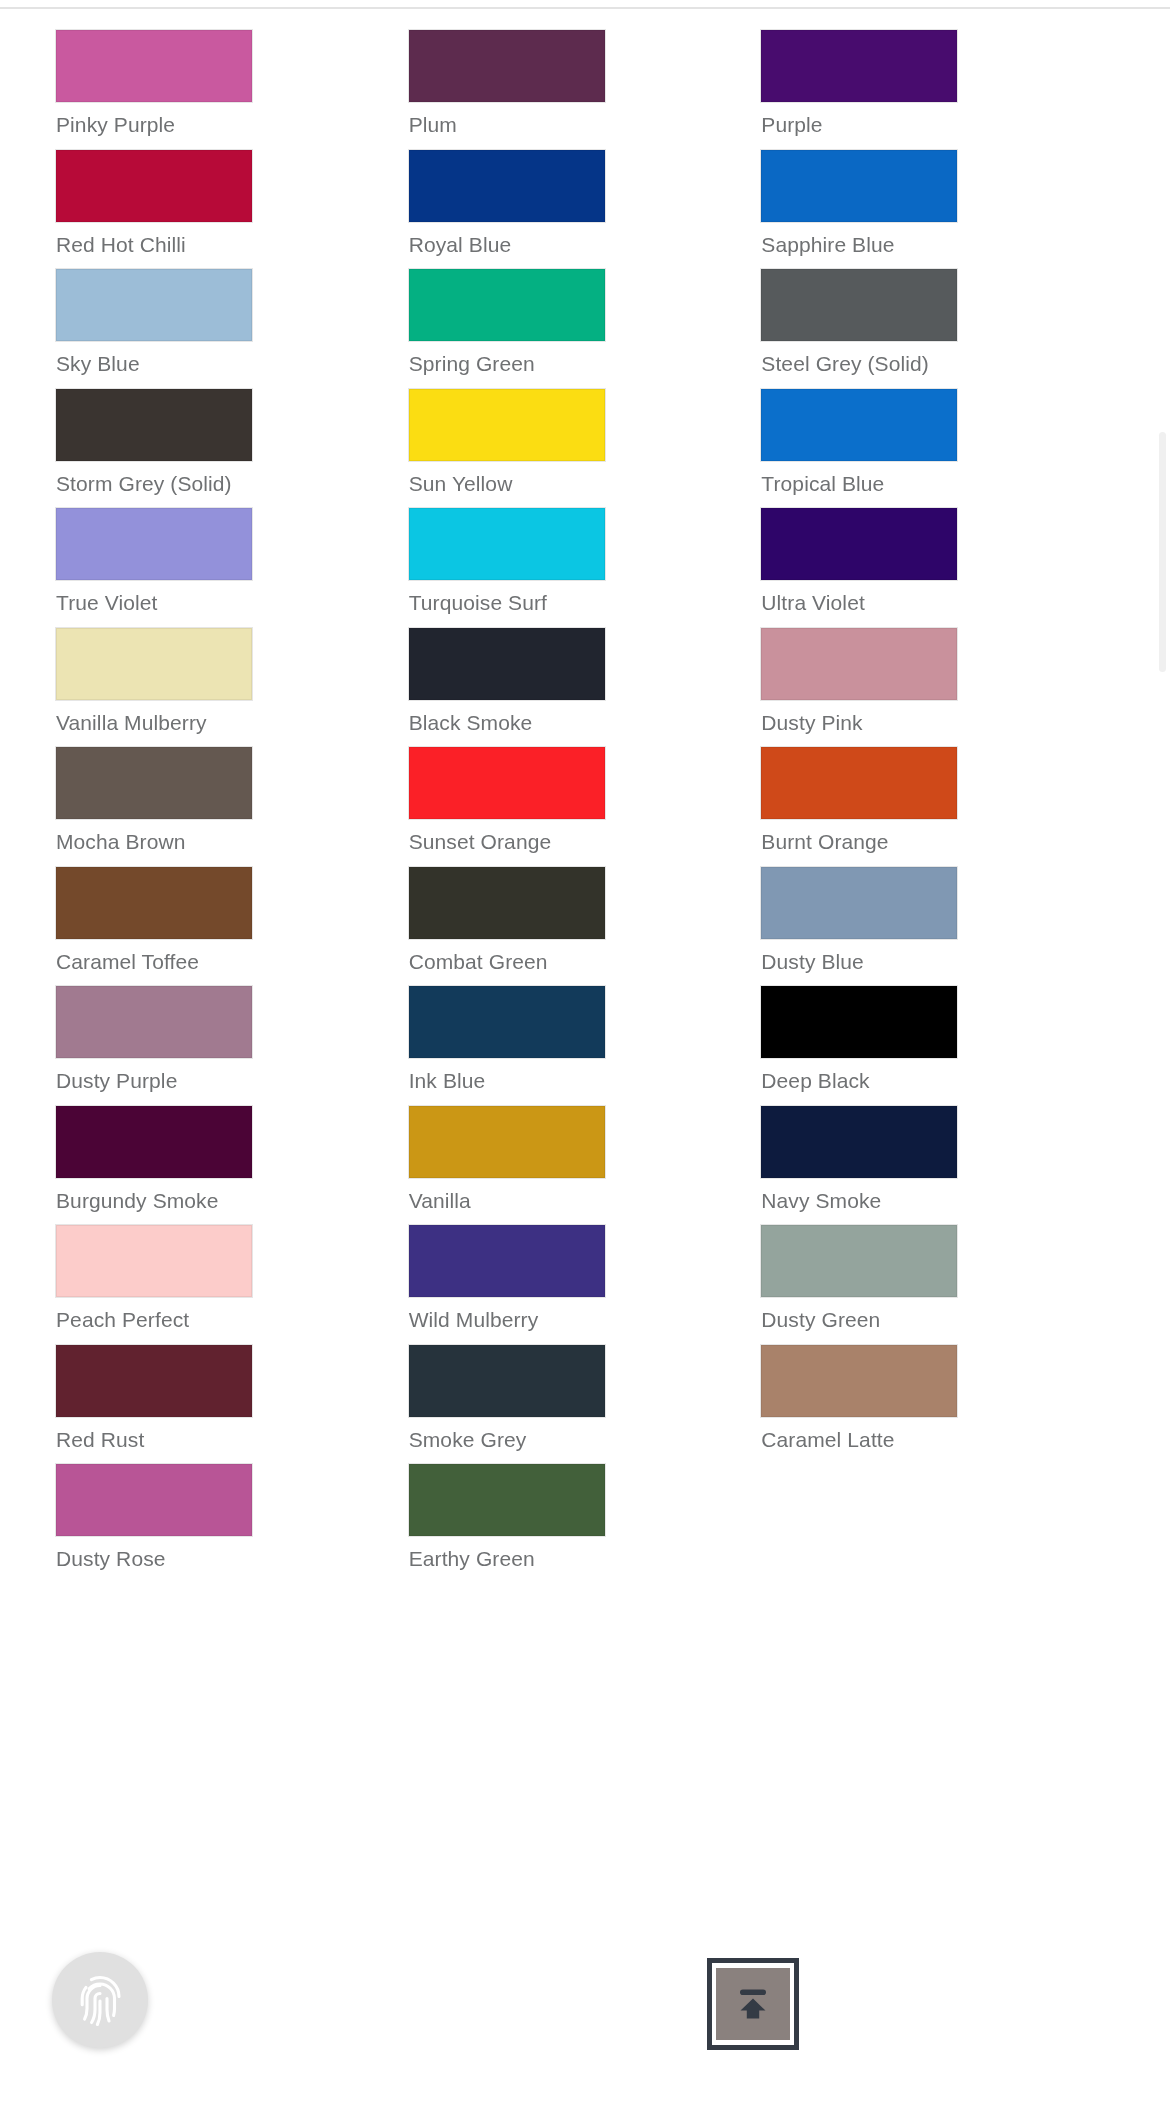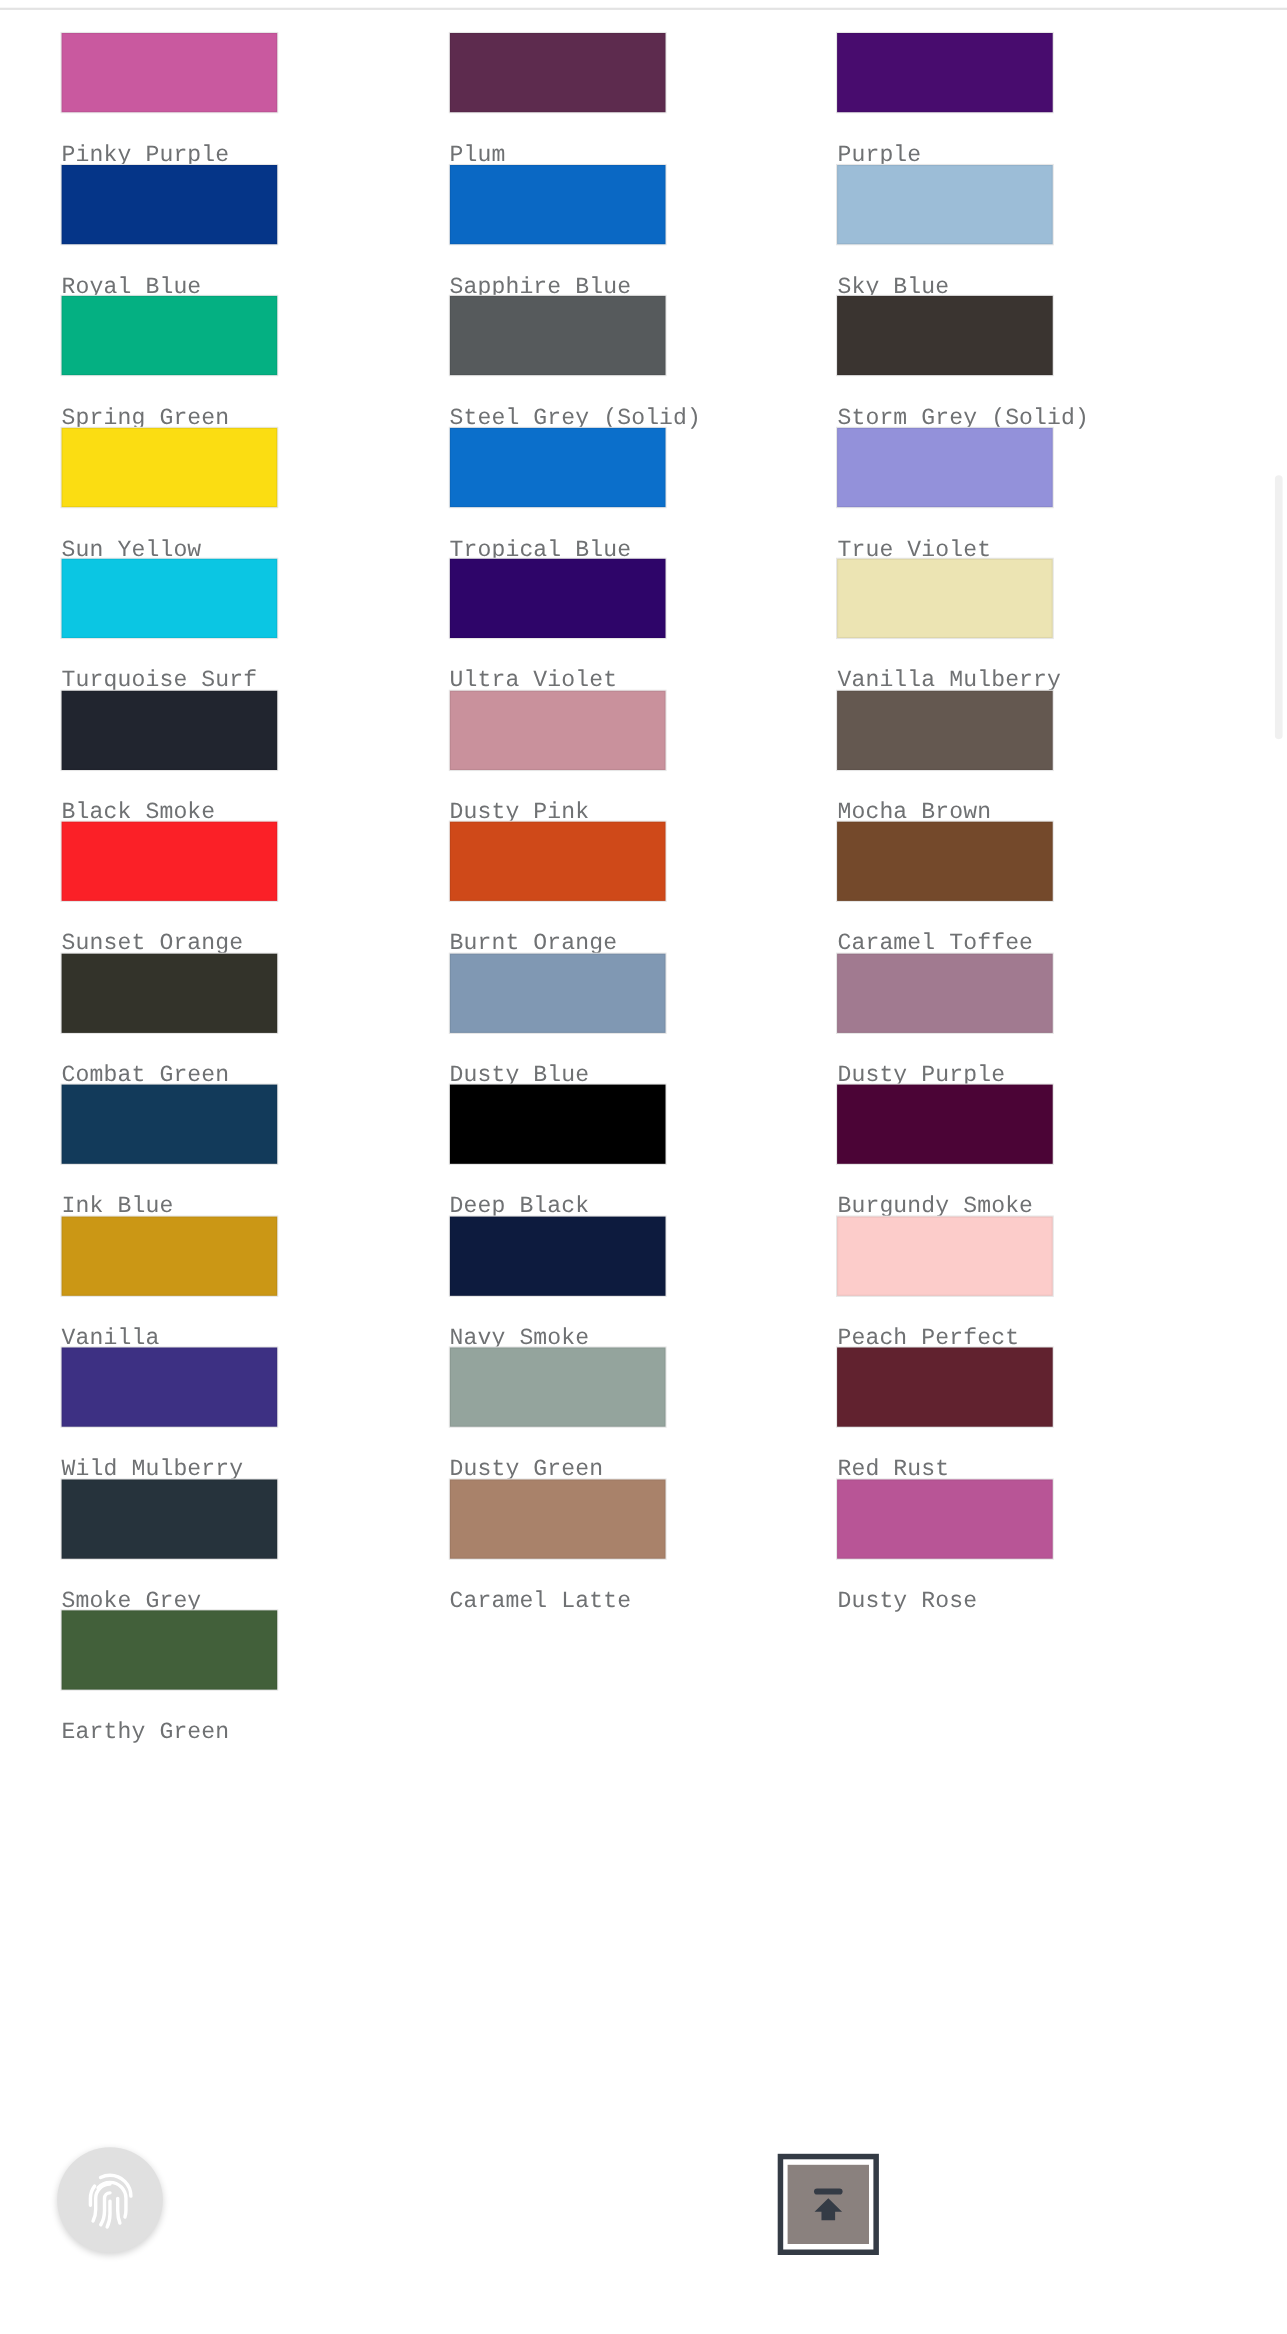--- a/index.html
+++ b/index.html
@@ -59,25 +59,25 @@
   .swatch-chip {
     width: 196px;
     height: 72px;
     box-sizing: border-box;
     border: 1px solid rgba(0,0,0,0.06);
     box-shadow: 0 0 0 1px #e6e6e6;
     background: #ccc;
   }
 
   .swatch-label {
-    margin-top: 28px;
+    margin-top: 11px;
     font-size: 21px;
     line-height: 24px;
     color: #6f7173;
-    font-family: Liberation Mono, monospace;
+    font-family: Liberation Sans, sans-serif;
     white-space: nowrap;
     letter-spacing: 0.1px;
   }
 
   
   #scrollbar-track {
     position: absolute;
     right: 4px;
     top: 0;
     width: 8px;
@@ -147,20 +147,24 @@
           <div class="swatch-chip" style="background: rgb(201, 89, 159);"></div>
           <div class="swatch-label">Pinky Purple</div>
         </div>
         <div class="swatch-cell">
           <div class="swatch-chip" style="background: rgb(93, 43, 78);"></div>
           <div class="swatch-label">Plum</div>
         </div>
         <div class="swatch-cell">
           <div class="swatch-chip" style="background: rgb(72, 12, 110);"></div>
           <div class="swatch-label">Purple</div>
+        </div>
+        <div class="swatch-cell">
+          <div class="swatch-chip" style="background: rgb(183, 10, 56);"></div>
+          <div class="swatch-label">Red Hot Chilli</div>
         </div>
         <div class="swatch-cell">
           <div class="swatch-chip" style="background: rgb(5, 53, 136);"></div>
           <div class="swatch-label">Royal Blue</div>
         </div>
         <div class="swatch-cell">
           <div class="swatch-chip" style="background: rgb(10, 104, 196);"></div>
           <div class="swatch-label">Sapphire Blue</div>
         </div>
         <div class="swatch-cell">

